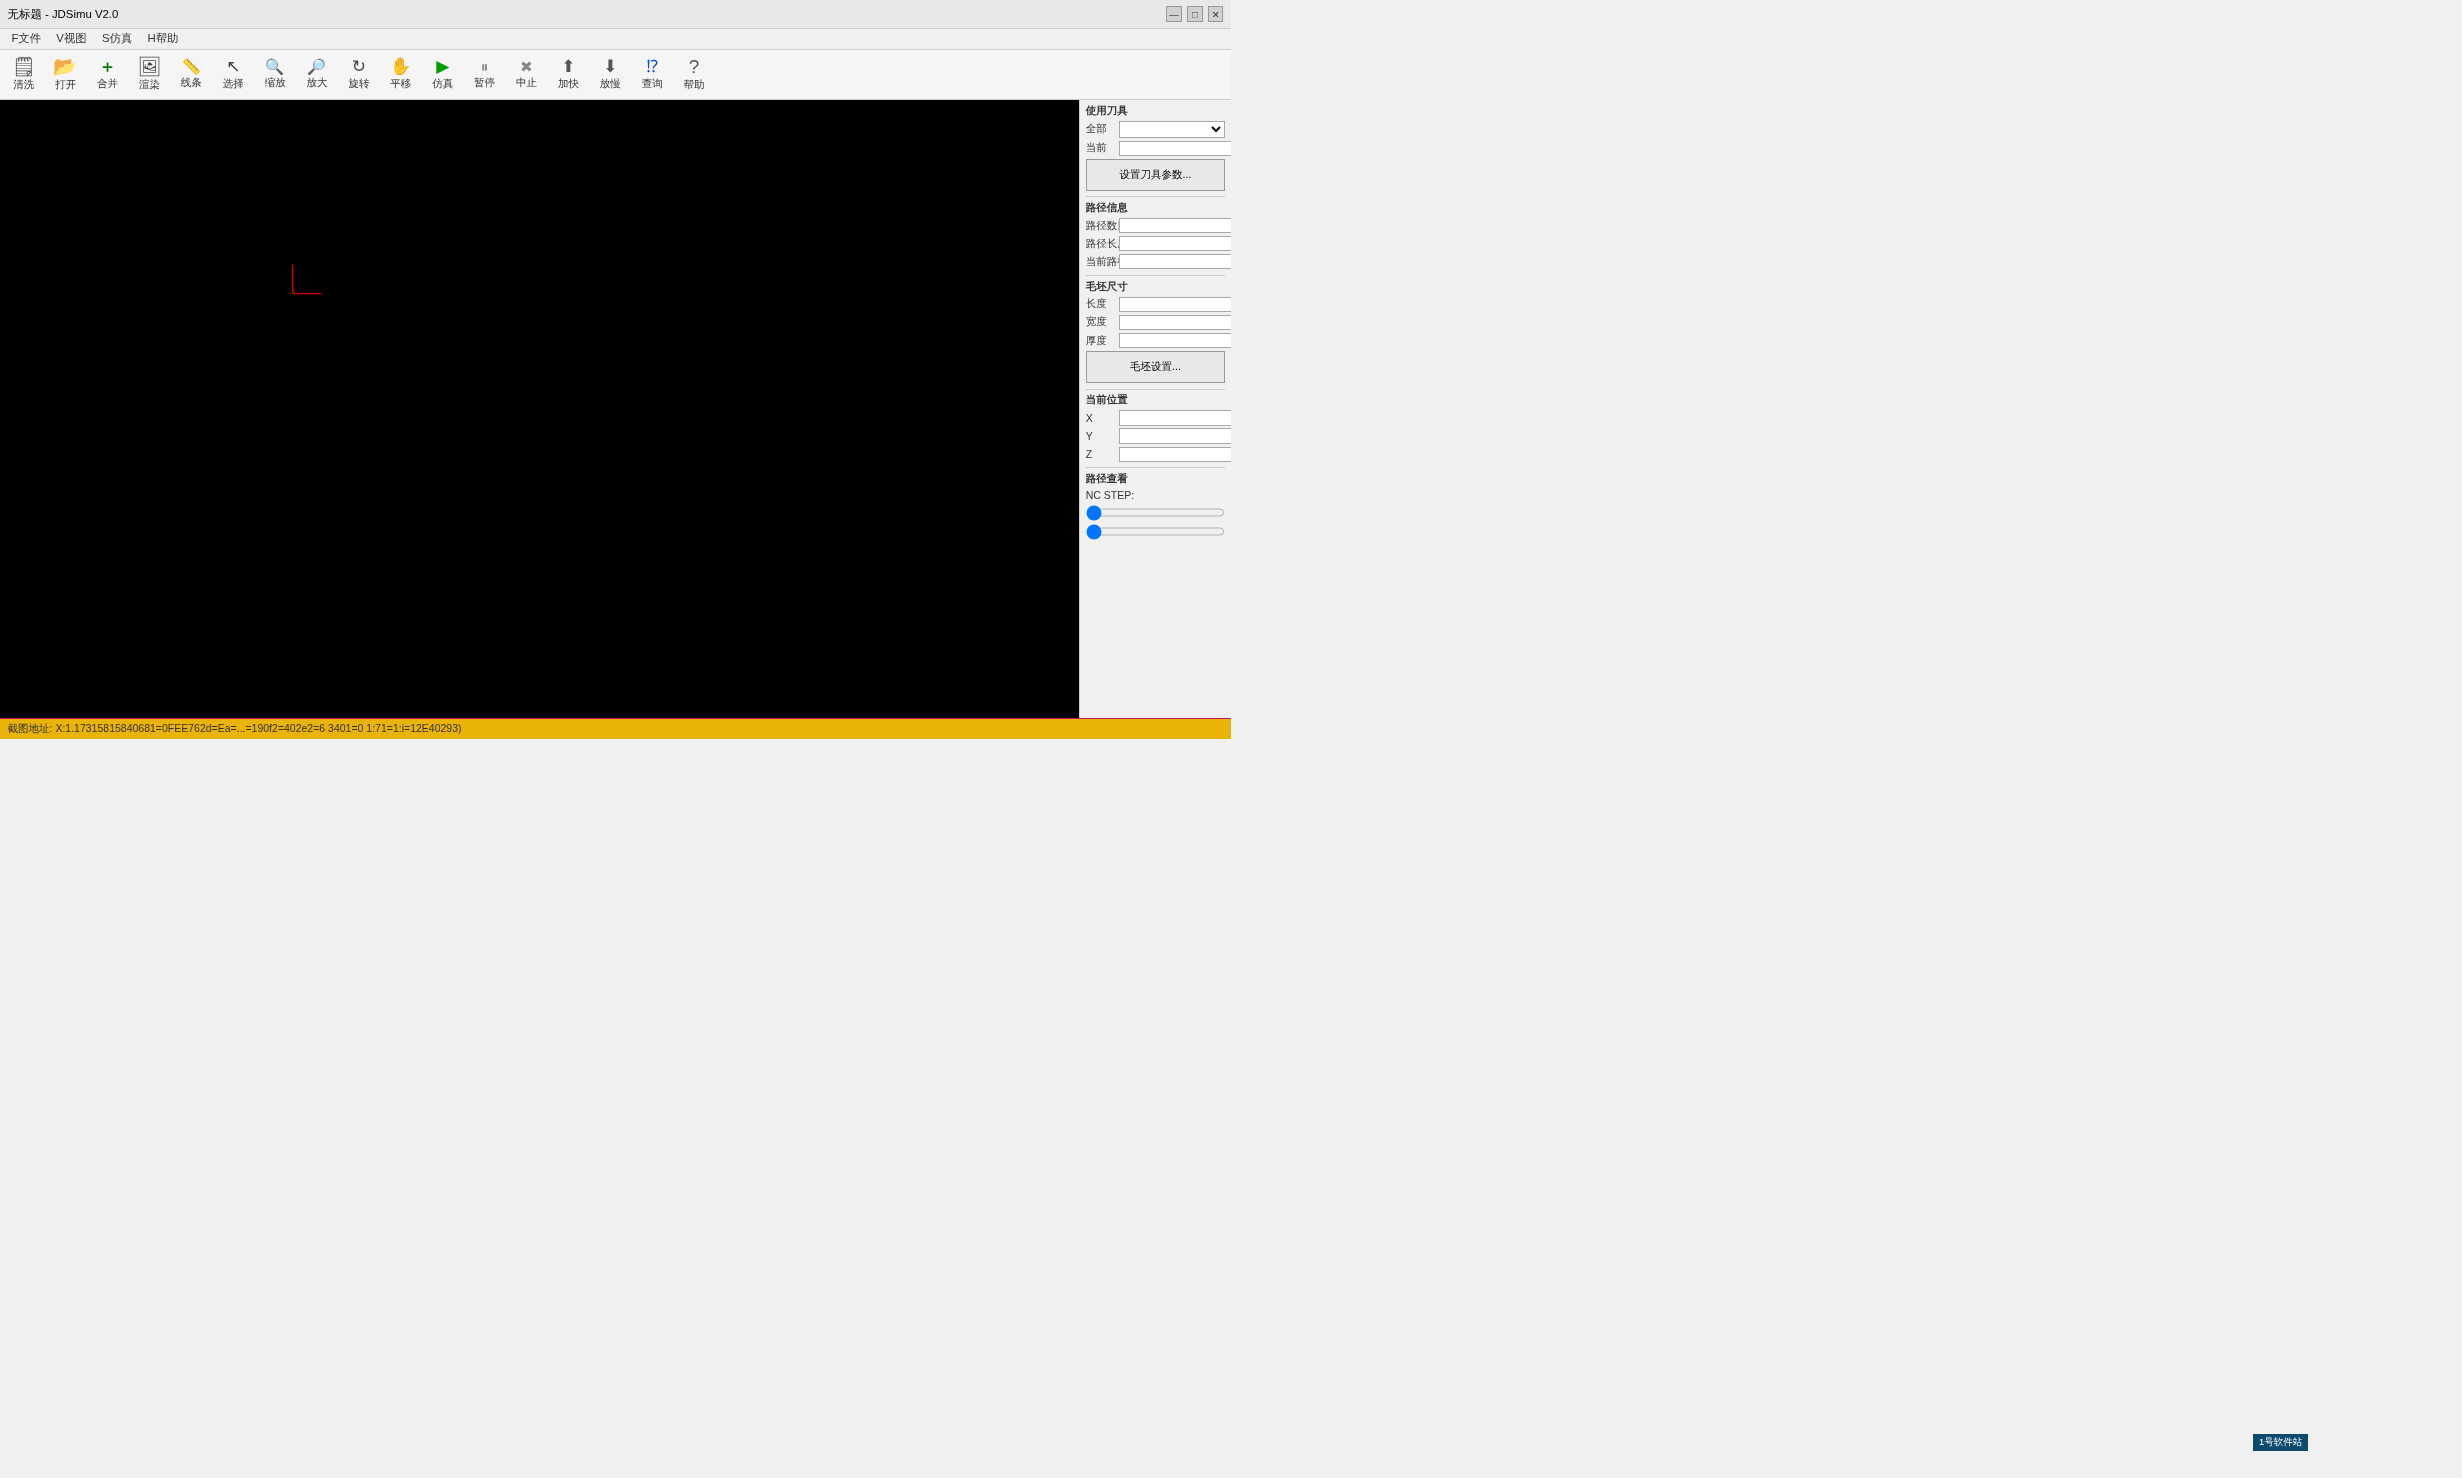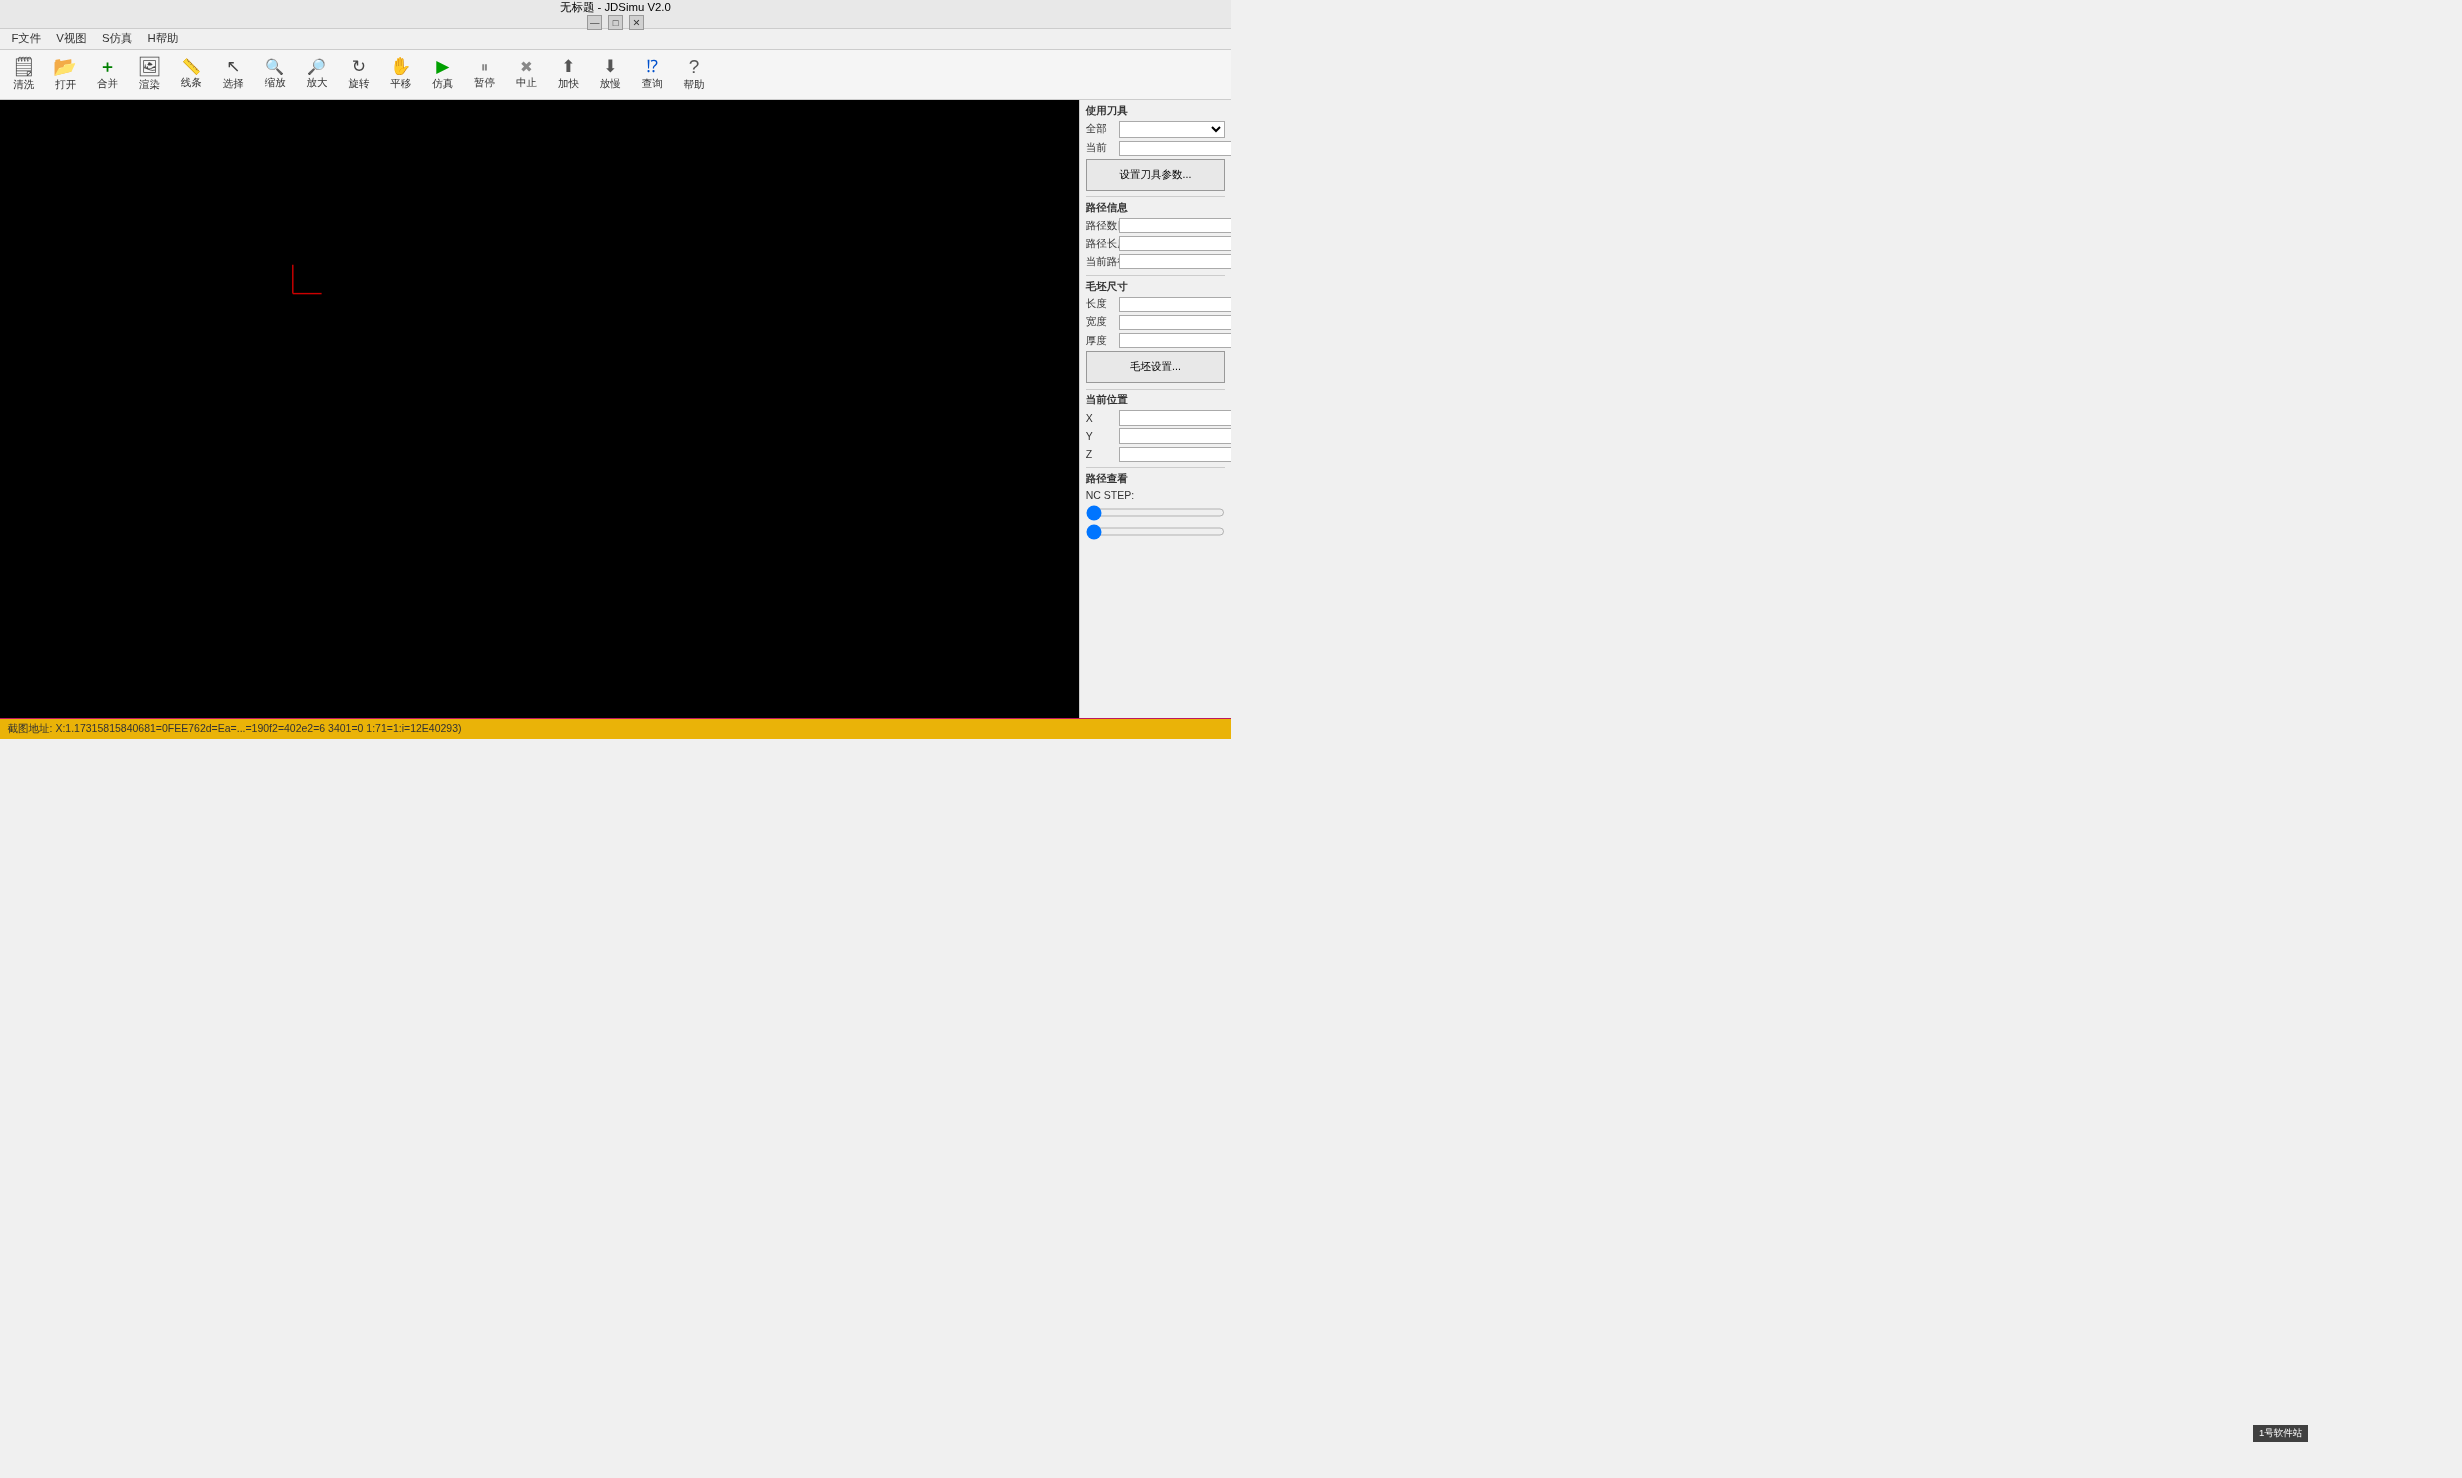--- a/index.html
+++ b/index.html
@@ -15,21 +15,20 @@
 
     
     #title-bar {
       height: 29px;
       background: #e8e8e8;
       border-bottom: 1px solid #ccc;
       display: flex;
       align-items: center;
       justify-content: space-between;
       padding: 0 7.6px;
-      flex-direction: column;
     }
     #title-controls {
       display: flex;
       gap: 5.7px;
     }
     .title-btn {
       width: 15.2px;
       height: 15.2px;
       background: #d0d0d0;
       border: 1px solid #999;
@@ -176,23 +175,23 @@
       display: flex;
       align-items: center;
       padding: 0 7.6px;
       font-size: 10.5px;
       color: #333;
     }
 
     
     #watermark {
       position: fixed;
-      bottom: 36px;
+      bottom: 27px;
       right: 154px;
-      background: #404040;
+      background: #0c4a6e;
       color: white;
       font-size: 9.5px;
       padding: 1.9px 5.7px;
       z-index: 999;
     }
 
     
     .origin-svg {
       position: absolute;
       top: 157px;

